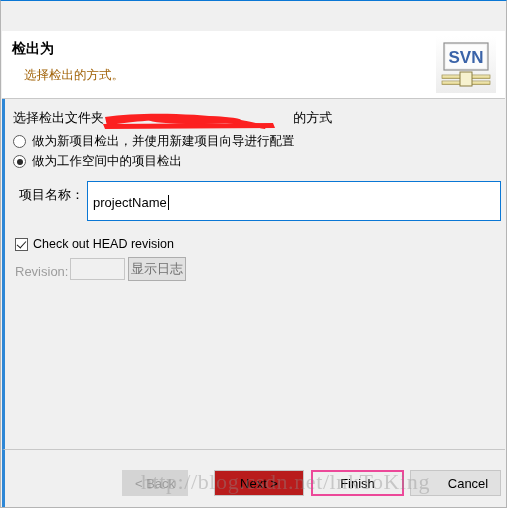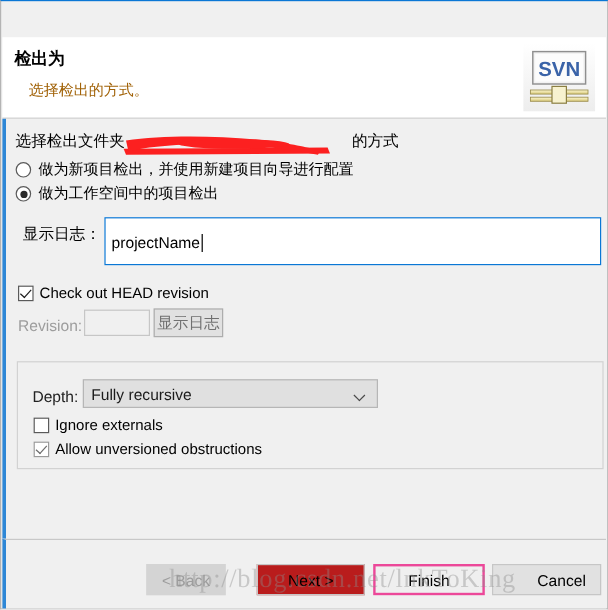--- a/index.html
+++ b/index.html
@@ -404,52 +404,37 @@
     <div class="opt opt-a">
       <span class="radio"></span>
       <span>做为新项目检出，并使用新建项目向导进行配置</span>
     </div>
 
     <div class="opt opt-b">
       <span class="radio on"></span>
       <span>做为工作空间中的项目检出</span>
     </div>
 
-    <div class="name-label">显示日志：</div>
+    <div class="name-label">项目名称：</div>
     <div class="name-input">
       <span>projectName</span>
         <span class="caret"></span>
     </div>
 
     <div class="chk-row chk-head">
       <span class="cbox on"></span>
       <span>Check out HEAD revision</span>
     </div>
 
     <div class="rev-label">Revision:</div>
     <div class="rev-input">
       <span></span>
     </div>
     <div class="log-btn">显示日志</div>
 
-    <div class="group">
-      <div class="depth-label">Depth:</div>
-      <div class="depth-combo">
-        <span>Fully recursive</span>
-        <span class="combo-arrow"></span>
-      </div>
-      <div class="chk-row grp-chk-a">
-        <span class="cbox"></span>
-        <span>Ignore externals</span>
-      </div>
-      <div class="chk-row grp-chk-b">
-        <span class="cbox dim on"></span>
-        <span>Allow unversioned obstructions</span>
-      </div>
-    </div>
   </div>
 
   <div class="footer">
     <div class="btn btn-back">&lt; Back</div>
     <div class="btn btn-next">Next &gt;</div>
     <div class="btn btn-finish">Finish</div>
     <div class="btn btn-cancel">Cancel</div>
   </div>
 
   <div class="watermark">http://blog.csdn.net/lnkToKing</div>

